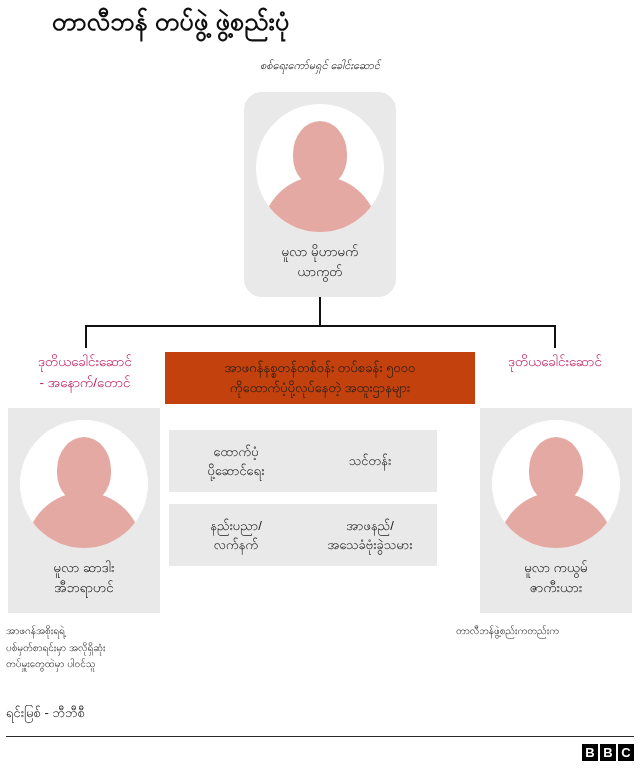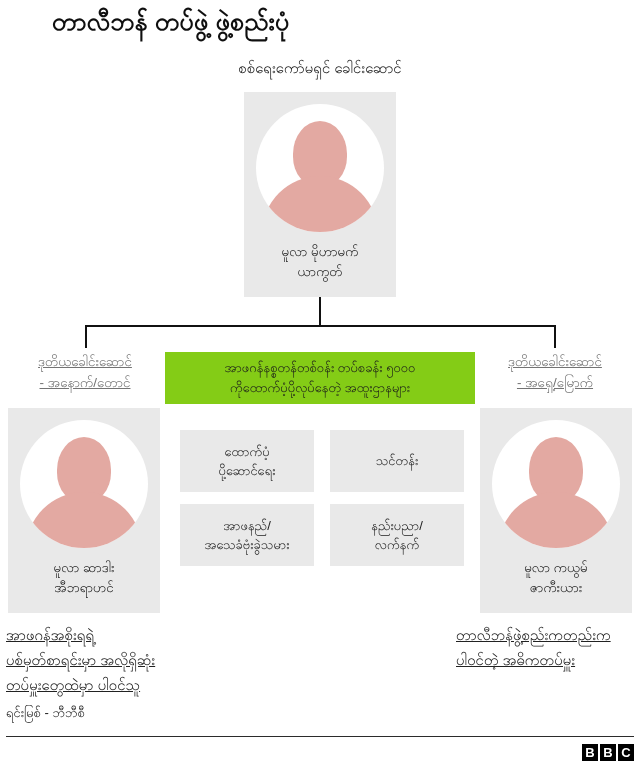--- a/index.html
+++ b/index.html
@@ -27,40 +27,42 @@
     color: #0f0f0f;
     line-height: 1.25;
     margin-left: 42px;
   }
   .subtitle {
     position: absolute;
     left: 0;
     right: 0;
     top: 58px;
     text-align: center;
-    font-size: 15px;
+    font-size: 11px;
     color: #222222;
     font-weight: 400;
+    font-style: italic;
   }
 
   
   .card {
     position: absolute;
     background: #e9e9e9;
     box-sizing: border-box;
     display: flex;
     flex-direction: column;
     align-items: center;
   }
   .card-top {
     left: 244px;
     top: 92px;
     width: 152px;
     height: 205px;
     padding-top: 12px;
+    border-radius: 18px;
   }
   .card-left {
     left: 8px;
     top: 408px;
     width: 152px;
     height: 205px;
     padding-top: 12px;
   }
   .card-right {
     left: 480px;
@@ -109,23 +111,22 @@
     padding: 0 4px;
   }
 
   
   .branch-label {
     position: absolute;
     width: 170px;
     text-align: center;
     font-size: 13.5px;
     line-height: 1.55;
-    color: #737373;
+    color: #be185d;
     font-weight: 400;
-    text-decoration: underline;
   }
   .branch-label-left { left: 0px; top: 352px; }
   .branch-label-right { left: 470px; top: 352px; }
 
   
   .conn {
     position: absolute;
     background: #111111;
   }
   .conn-stem   { left: 319px; top: 297px; width: 2px;  height: 28px; }
@@ -133,63 +134,62 @@
   .conn-drop-l { left: 85px;  top: 325px; width: 2px;  height: 23px; }
   .conn-drop-r { left: 554px; top: 325px; width: 2px;  height: 23px; }
 
   
   .center-head {
     position: absolute;
     left: 165px;
     top: 352px;
     width: 310px;
     height: 52px;
-    background: #84cc16;
+    background: #c2410c;
     display: flex;
     align-items: center;
     justify-content: center;
     text-align: center;
     font-size: 13px;
     line-height: 1.55;
     padding: 0 10px;
     box-sizing: border-box;
   }
 
   .grid {
     position: absolute;
-    left: 180px;
+    left: 169px;
     top: 430px;
     width: 284px;
     display: flex;
     flex-wrap: wrap;
-    gap: 12px 16px;
+    gap: 12px 0;
   }
   .grid-cell {
     width: 134px;
     height: 62px;
     background: #e9e9e9;
     display: flex;
     align-items: center;
     justify-content: center;
     text-align: center;
     font-size: 13px;
     line-height: 1.5;
     padding: 0 6px;
     box-sizing: border-box;
     color: #1a1a1a;
   }
 
   
   .caption {
     position: absolute;
     width: 176px;
-    font-size: 15px;
+    font-size: 10px;
     line-height: 1.65;
     color: #222222;
-    text-decoration: underline;
   }
   .caption-left  { left: 6px;   top: 623px; text-align: left; }
   .caption-right { left: 456px; top: 623px; text-align: left; }
 
   
   .footer-rule {
     position: absolute;
     left: 6px;
     top: 736px;
     width: 628px;
@@ -262,37 +262,35 @@
 </div>
 
 <div class="caption caption-left">
   <div>အာဖဂန်အစိုးရရဲ့</div>
   <div>ပစ်မှတ်စာရင်းမှာ အလိုရှိဆုံး</div>
   <div>တပ်မှူးတွေထဲမှာ ပါဝင်သူ</div>
 </div>
 
 <div class="branch-label branch-label-right">
   <div>ဒုတိယခေါင်းဆောင်</div>
-  <div>- အရှေ့/မြောက်</div>
 </div>
 
 <div class="card card-right">
   <div class="avatar">
     <div class="head"></div>
     <div class="body"></div>
   </div>
   <div class="person-name">
     <div>မူလာ ကယွမ်</div>
     <div>ဇာကီးယား</div>
   </div>
 </div>
 
 <div class="caption caption-right">
   <div>တာလီဘန်ဖွဲ့စည်းကတည်းက</div>
-  <div>ပါဝင်တဲ့ အဓိကတပ်မှူး</div>
 </div>
 
 <div class="center-head">
   <div>
     <div>အာဖဂန်နစ္စတန်တစ်ဝန်း တပ်စခန်း ၅၀၀၀</div>
     <div>ကိုထောက်ပံ့ပို့လုပ်နေတဲ့ အထူးဌာနများ</div>
   </div>
 </div>
 
 <div class="grid">
@@ -303,28 +301,28 @@
     </div>
   </div>
   <div class="grid-cell">
     <div>
       <div>သင်တန်း</div>
       <div></div>
     </div>
   </div>
   <div class="grid-cell">
     <div>
+      <div>နည်းပညာ/</div>
+      <div>လက်နက်</div>
+    </div>
+  </div>
+  <div class="grid-cell">
+    <div>
       <div>အာဖနည်/</div>
       <div>အသေခံဗုံးခွဲသမား</div>
-    </div>
-  </div>
-  <div class="grid-cell">
-    <div>
-      <div>နည်းပညာ/</div>
-      <div>လက်နက်</div>
     </div>
   </div>
 </div>
 
 <div class="footer-rule"></div>
 <div class="source">ရင်းမြစ် - ဘီဘီစီ</div>
 <div class="bbc-logo">
   <span>B</span>
   <span>B</span>
   <span>C</span>

